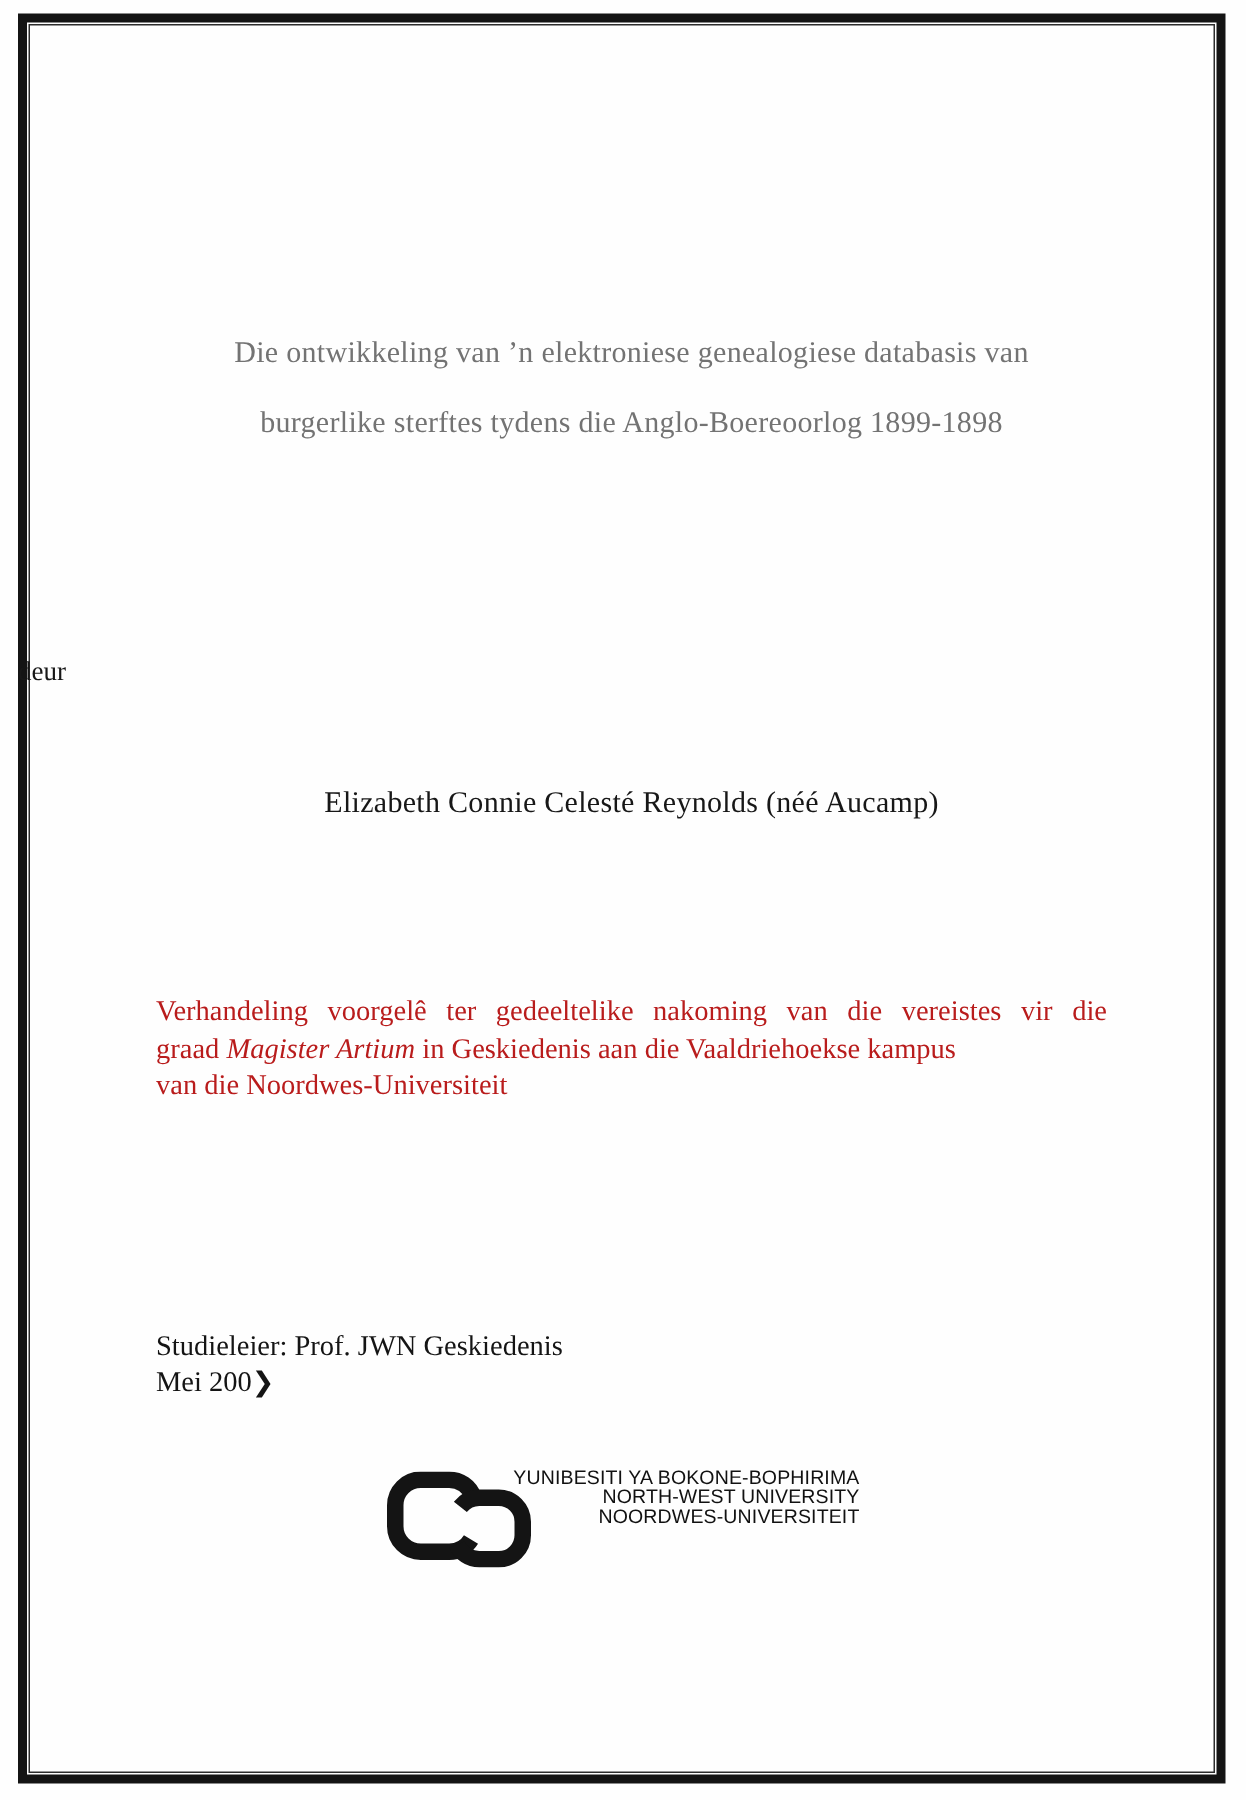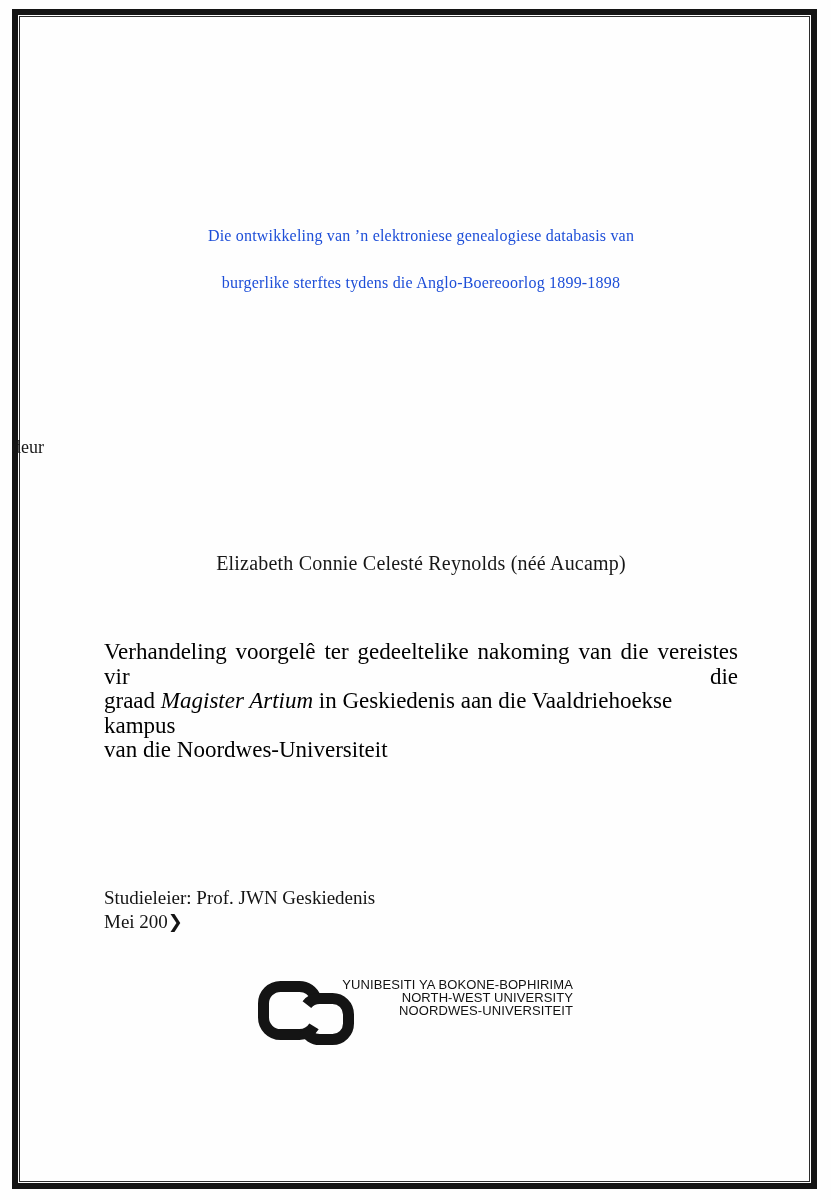--- a/index.html
+++ b/index.html
@@ -34,52 +34,51 @@
   .content {
     position: absolute;
     inset: 0;
   }
   .title-block {
     position: absolute;
     top: 212px;
     left: 12px;
     width: 818px;
     text-align: center;
-    font-size: 16px;
+    font-size: 20px;
     line-height: 47px;
     letter-spacing: 0.2px;
-    color: #1d4ed8;
+    color: #737373;
   }
   .title-line { display: block; white-space: nowrap; }
   .byline {
     position: absolute;
     top: 437px;
     left: 12px;
     width: 818px;
     text-align: left;
     font-size: 18px;
   }
   .author {
     position: absolute;
     top: 524px;
     left: 12px;
     width: 818px;
     text-align: center;
     font-size: 20px;
     letter-spacing: 0.2px;
-    margin-top: 28px;
   }
   .declaration {
     position: absolute;
-    top: 640px;
+    top: 663px;
     left: 104px;
     width: 634px;
-    font-size: 23px;
+    font-size: 19px;
     line-height: 24.5px;
-    color: #000000;
+    color: #b91c1c;
   }
   .declaration .just {
     text-align: justify;
     text-align-last: justify;
     white-space: normal;
     word-spacing: 2px;
   }
   .supervisor-block {
     position: absolute;
     top: 886px;

